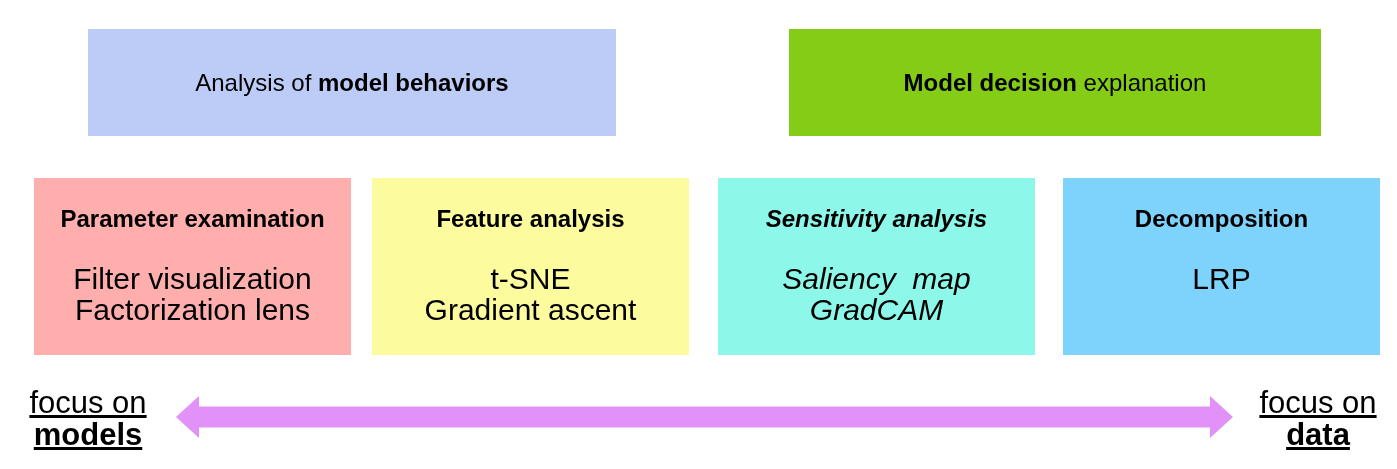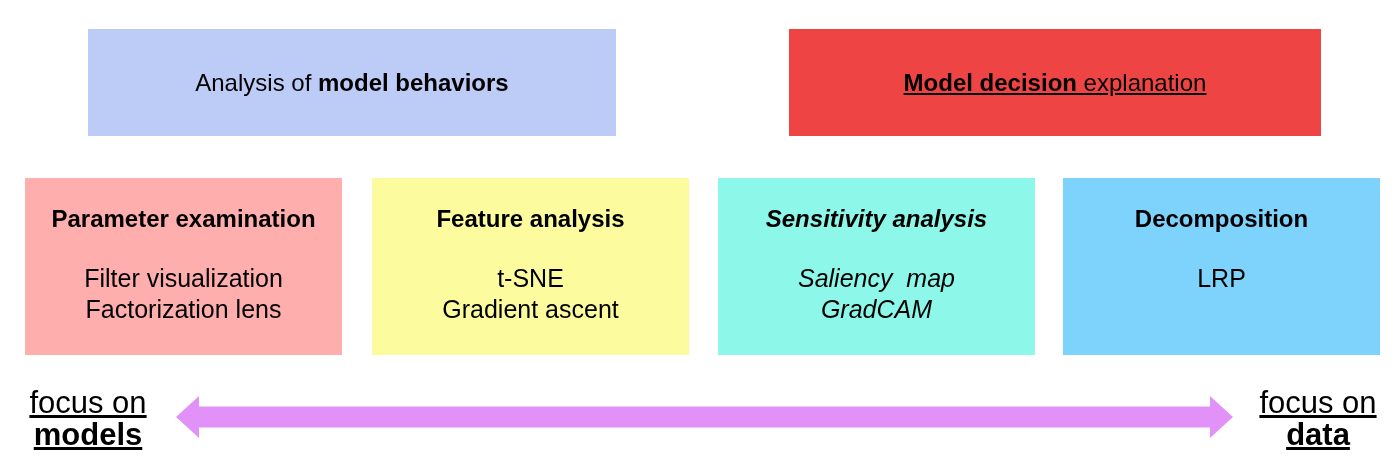--- a/index.html
+++ b/index.html
@@ -25,33 +25,33 @@
   .top-box--b { left: 789px; width: 532px; }
   .box-label b { font-weight: bold; }
 
   .category-box {
     position: absolute;
     top: 178px;
     width: 317px;
     height: 177px;
     text-align: center;
   }
-  .category-box--0 { left: 25px; }
+  .category-box--0 { left: 34px; }
   .category-box--1 { left: 372px; }
   .category-box--2 { left: 718px; font-style: italic; }
   .category-box--3 { left: 1063px; }
   .category-title {
     margin-top: 27px;
     font-size: 24px;
     font-weight: bold;
     line-height: 28px;
   }
   .category-items {
     margin-top: 30px;
-    font-size: 25px;
+    font-size: 30px;
     line-height: 31px;
   }
   .category-item { white-space: pre; }
 
   .axis-arrow {
     position: absolute;
     left: 176px;
     top: 396px;
     width: 1057px;
     height: 42px;
@@ -72,21 +72,21 @@
 </style>
 </head>
 <body>
 
 <div class="canvas">
 
   <div class="top-box top-box--a" style="background-color: rgb(189, 204, 246);">
     <div class="box-label"><span>Analysis of </span><b>model behaviors</b><span></span></div>
   </div>
 
-  <div class="top-box top-box--b" style="background-color: #ef4444; text-decoration: underline;">
+  <div class="top-box top-box--b" style="background-color: #84cc16;">
     <div class="box-label"><span></span><b>Model decision</b><span> explanation</span></div>
   </div>
 
   <div class="category-box category-box--0" style="background-color: rgb(255, 174, 174);">
     <div class="category-title">Parameter examination</div>
     <div class="category-items">
       <div class="category-item">Filter visualization</div>
       <div class="category-item">Factorization lens</div>
     </div>
   </div>

